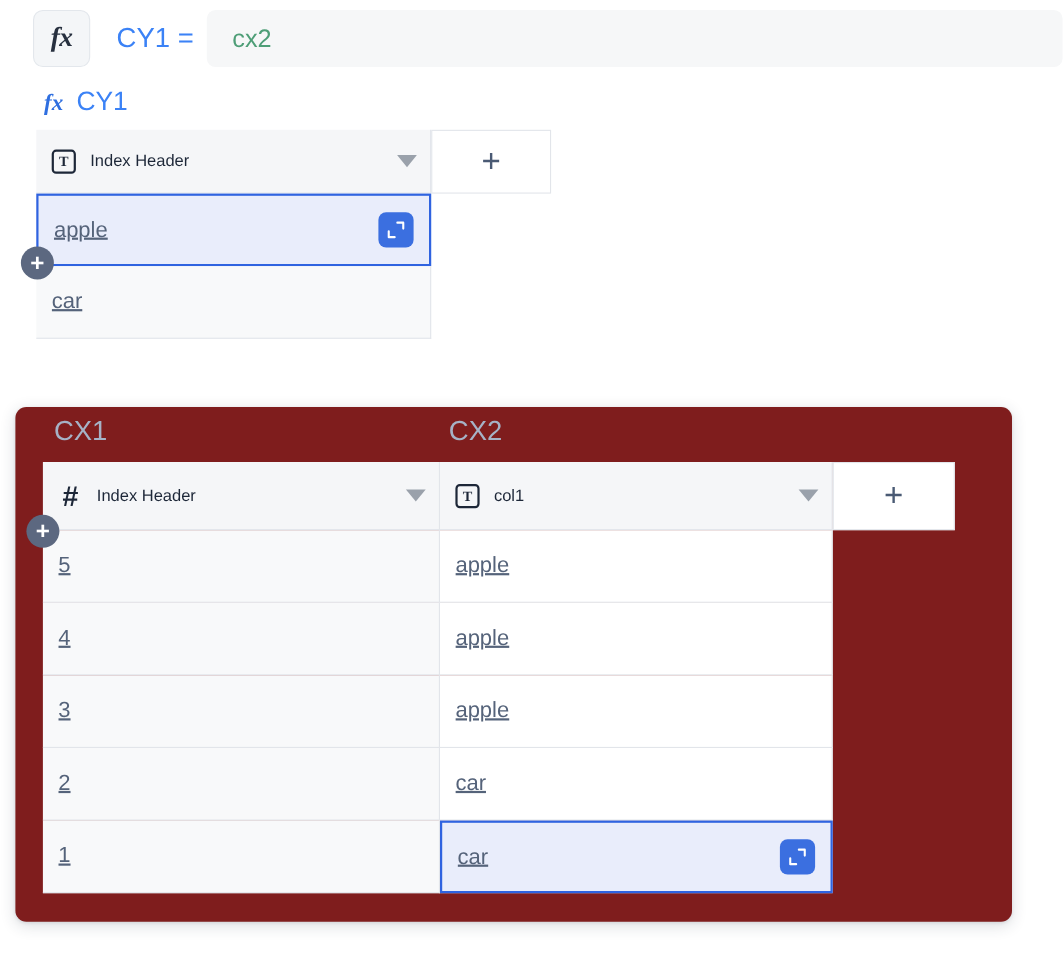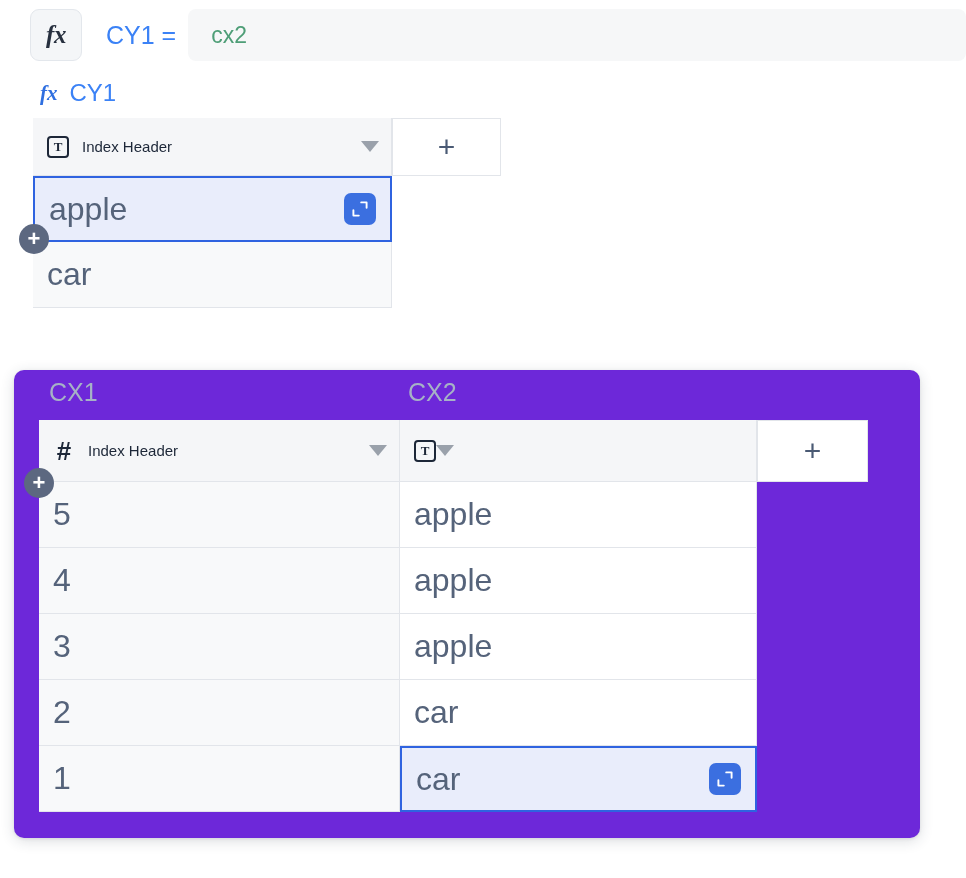--- a/index.html
+++ b/index.html
@@ -183,25 +183,26 @@
     height: 32px;
     border-radius: 7px;
     background: #3b6fe0;
     display: flex;
     align-items: center;
     justify-content: center;
     flex: 0 0 auto;
   }
   .expand-btn svg { display: block; }
   .cell-text {
-    font-size: 32px;
+    font-size: 20px;
     color: #55637a;
     flex: 1 1 auto;
     white-space: nowrap;
     overflow: hidden;
+    text-decoration: underline;
   }
 
   
   #table1 {
     position: absolute;
     left: 33px;
     top: 118px;
   }
   #table1 .t1-header-row { display: flex; }
   #table1 .t1-col-main {
@@ -233,21 +234,21 @@
   }
   #table1 .t1-badge { left: -14px; top: 48px; }
 
   
   #card2 {
     position: absolute;
     left: 14px;
     top: 370px;
     width: 906px;
     height: 468px;
-    background: #6d28d9;
+    background: #7f1d1d;
     border-radius: 10px;
     box-shadow: 0 3px 14px rgba(40,50,70,0.16), 0 1px 3px rgba(40,50,70,0.10);
     box-sizing: border-box;
   }
   .col-ref-row {
     position: absolute;
     left: 0;
     top: 8px;
     height: 36px;
     width: 100%;
@@ -358,20 +359,21 @@
   <div id="table2">
 
     <div class="t2-header-row">
       <div class="grid-header-cell t2-col-index">
         <span class="type-icon-hash">#</span>
         <span class="header-title">Index Header</span>
         <span class="caret-down"></span>
       </div>
       <div class="grid-header-cell t2-col-one">
         <span class="type-icon-text">T</span>
+        <span class="header-title">col1</span>
         <span class="caret-down"></span>
       </div>
       <div class="add-col-cell t2-add-col">
         <span class="plus-glyph">+</span>
       </div>
     </div>
 
     <div class="row-plus-badge t2-badge" style="left:-15px; top:48px;">
       <span>+</span>
     </div>

